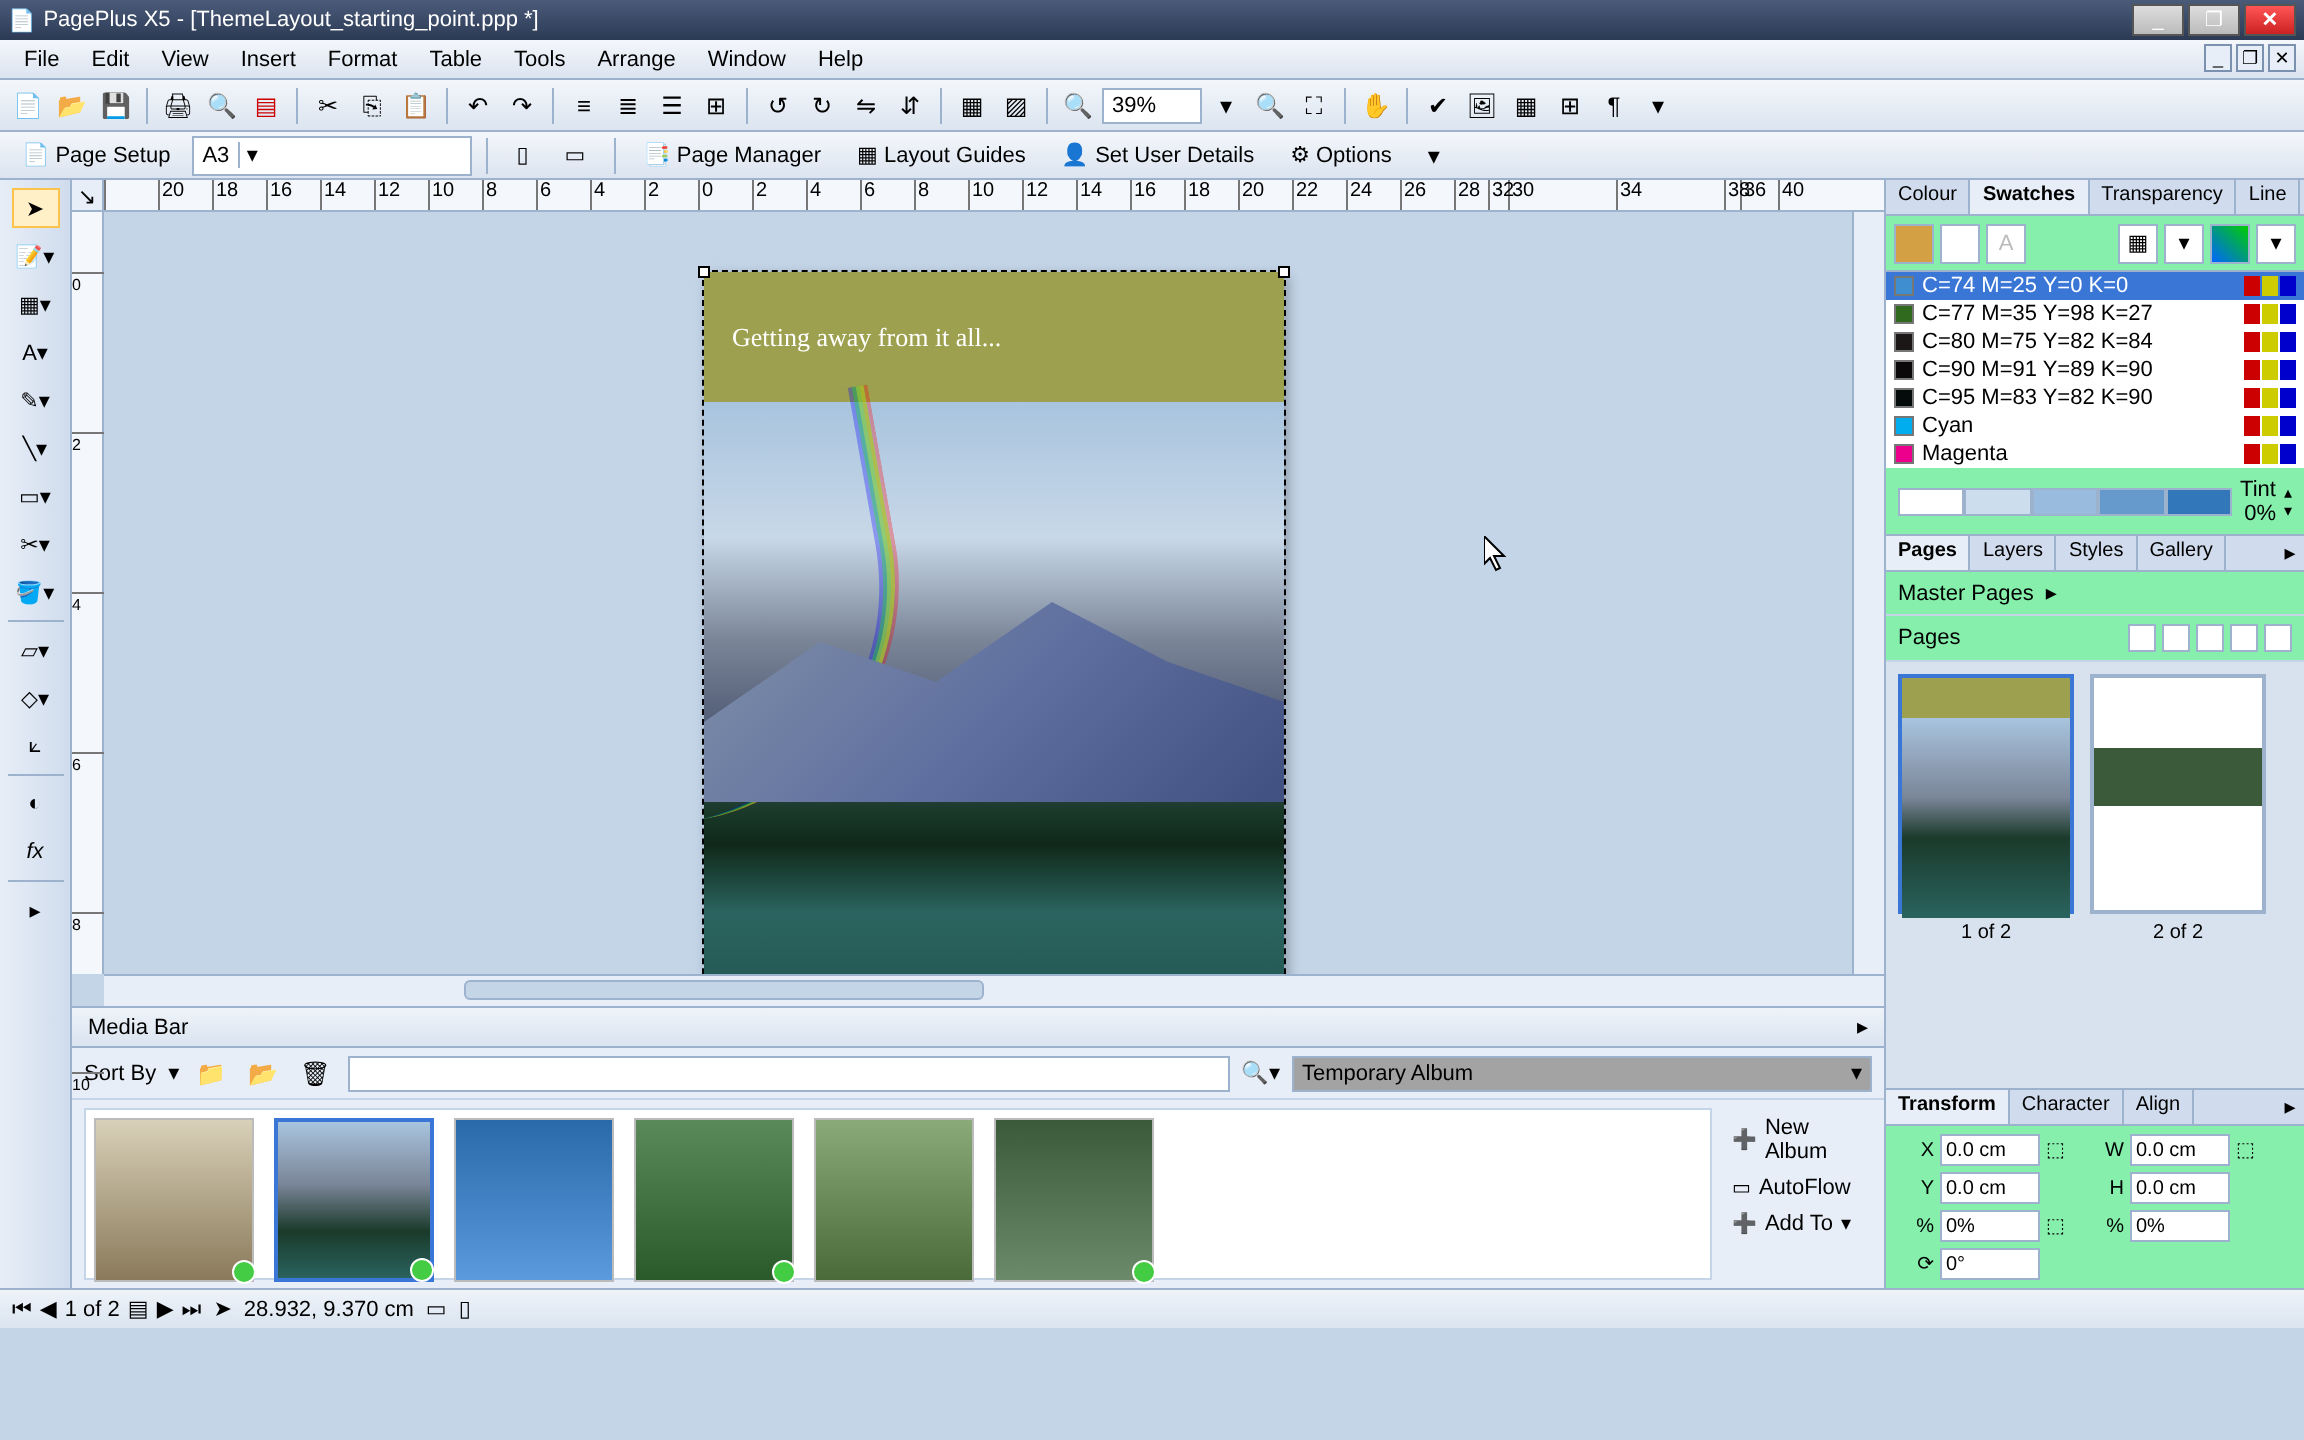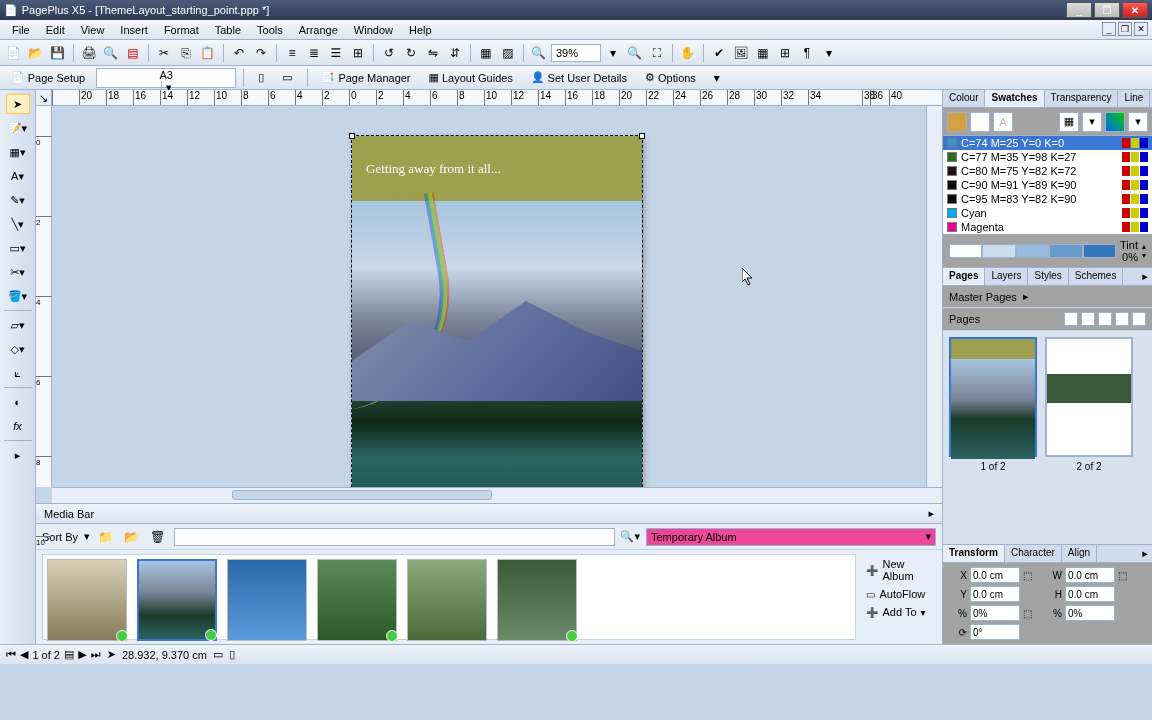--- a/index.html
+++ b/index.html
@@ -50,21 +50,21 @@
 .page.selected { outline: 1px dashed #000; }
 .handle { position: absolute; width: 6px; height: 6px; background: #fff; border: 1px solid #000; }
 .page-header { height: 65px; background: #9da04f; display: flex; align-items: center; padding: 0 14px; }
 .page-header span { color: #fff; font-family: 'Comic Sans MS', cursive; font-size: 13px; }
 .page-img { height: 340px; background: linear-gradient(to bottom, #a8c4de 0%, #c8d8e8 20%, #7a8598 35%, #4a5570 50%, #1a3a2a 60%, #0f2818 65%, #2a635f 75%, #1f4f4b 100%); position: relative; }
 .rainbow { position: absolute; left: -20px; top: 0; width: 120px; height: 200px; border-radius: 0 0 200px 0; border-right: 2px solid rgba(255,0,0,0.3); box-shadow: inset -2px 0 0 rgba(255,165,0,0.3), inset -4px 0 0 rgba(255,255,0,0.3), inset -6px 0 0 rgba(0,255,0,0.3), inset -8px 0 0 rgba(0,0,255,0.3); transform: rotate(-10deg); }
 .mtn { position: absolute; bottom: 140px; left: 0; right: 0; height: 100px; background: linear-gradient(135deg, #8090a8 0%, #6070a0 50%, #405080 100%); clip-path: polygon(0 100%, 0 60%, 20% 20%, 40% 40%, 60% 0%, 80% 30%, 100% 50%, 100% 100%); }
 
 .cursor-ptr { position: absolute; left: 690px; top: 162px; width: 12px; height: 18px; pointer-events: none; }
 
-.right-panels { width: 210px; background: #a3a3a3; border-left: 1px solid #9db2cc; display: flex; flex-direction: column; }
+.right-panels { width: 210px; background: #86efac; border-left: 1px solid #9db2cc; display: flex; flex-direction: column; }
 .panel-tabs { display: flex; height: 18px; background: #d0dced; border-bottom: 1px solid #9db2cc; }
 .panel-tab { padding: 2px 6px; cursor: pointer; border-right: 1px solid #9db2cc; font-size: 10px; }
 .panel-tab.active { background: #e7eef7; font-weight: bold; }
 .panel-tab-end { flex: 1; }
 .panel-tab-arrow { width: 14px; display: flex; align-items: center; justify-content: center; }
 .swatch-tools { height: 28px; display: flex; align-items: center; padding: 0 4px; gap: 3px; border-bottom: 1px solid #9db2cc; }
 .sw-btn { width: 20px; height: 20px; border: 1px solid #9db2cc; background: #fff; display: flex; align-items: center; justify-content: center; cursor: pointer; }
 .swatch-list { height: 98px; overflow-y: auto; background: #fff; }
 .swatch-row { display: flex; align-items: center; height: 14px; padding: 0 4px; gap: 4px; font-size: 10px; }
 .swatch-row.sel { background: #3a76d6; color: #fff; }
@@ -94,21 +94,21 @@
 .trans-grid input { width: 100%; height: 16px; border: 1px solid #9db2cc; font-size: 10px; padding: 0 2px; }
 .trans-lbl { font-size: 10px; text-align: right; }
 .lock { font-size: 10px; }
 .nav-tabs { height: 18px; display: flex; border-top: 1px solid #9db2cc; }
 
 .media-bar { background: #e7eef7; border-top: 1px solid #9db2cc; }
 .media-head { height: 20px; display: flex; align-items: center; padding: 0 8px; background: linear-gradient(#eef3f9,#dbe4f0); border-bottom: 1px solid #9db2cc; }
 .media-head span { font-weight: normal; }
 .media-tools { height: 26px; display: flex; align-items: center; padding: 0 6px; gap: 6px; border-bottom: 1px solid #c4d5e8; }
 .media-tools .search { flex: 1; height: 18px; border: 1px solid #9db2cc; background: #fff; }
-.album-combo { width: 290px; height: 18px; border: 1px solid #9db2cc; background: #ec4899; display: flex; align-items: center; padding: 0 4px; }
+.album-combo { width: 290px; height: 18px; border: 1px solid #9db2cc; background: #a3a3a3; display: flex; align-items: center; padding: 0 4px; }
 .media-body { display: flex; height: 94px; padding: 4px 6px; }
 .media-thumbs { flex: 1; display: flex; gap: 10px; border: 1px solid #c4d5e8; background: #fff; padding: 4px; }
 .mthumb { width: 80px; height: 82px; border: 1px solid #bbb; position: relative; }
 .mthumb.sel { border: 2px solid #3a76d6; }
 .mcheck { position: absolute; right: -2px; bottom: -2px; width: 12px; height: 12px; background: #4c4; border-radius: 6px; border: 1px solid #fff; }
 .media-actions { width: 80px; display: flex; flex-direction: column; gap: 6px; padding: 4px 4px 4px 10px; }
 .ma-btn { display: flex; align-items: center; gap: 4px; font-size: 10px; cursor: pointer; }
 
 .statusbar { height: 20px; background: linear-gradient(#eef3f9,#dbe4f0); border-top: 1px solid #9db2cc; display: flex; align-items: center; padding: 0 6px; gap: 6px; font-size: 10px; }
 .statusbar .page-nav { display: flex; align-items: center; gap: 4px; }
@@ -189,21 +189,21 @@
   <div class="tb-btn">✔</div>
   <div class="tb-btn">🖼</div>
   <div class="tb-btn">▦</div>
   <div class="tb-btn">⊞</div>
   <div class="tb-btn">¶</div>
   <div class="tb-btn">▾</div>
 </div>
 
 <div class="toolbar2">
   <div class="tb2-btn">📄<span>Page Setup</span></div>
-  <div class="combo" style="width:140px;flex-direction:column;">
+  <div class="combo" style="width:140px;">
       <span>A3</span>
       <span class="combo-arrow">▾</span>
     </div>
   <div class="tb-sep"></div>
   <div class="tb2-btn">▯</div>
   <div class="tb2-btn">▭</div>
   <div class="tb-sep"></div>
   <div class="tb2-btn">📑<span>Page Manager</span></div>
   <div class="tb2-btn">▦<span>Layout Guides</span></div>
   <div class="tb2-btn">👤<span>Set User Details</span></div>
@@ -260,21 +260,21 @@
           <div class="ruler-tick" style="left: 459px;">12</div>
           <div class="ruler-tick" style="left: 486px;">14</div>
           <div class="ruler-tick" style="left: 513px;">16</div>
           <div class="ruler-tick" style="left: 540px;">18</div>
           <div class="ruler-tick" style="left: 567px;">20</div>
           <div class="ruler-tick" style="left: 594px;">22</div>
           <div class="ruler-tick" style="left: 621px;">24</div>
           <div class="ruler-tick" style="left: 648px;">26</div>
           <div class="ruler-tick" style="left: 675px;">28</div>
           <div class="ruler-tick" style="left: 702px;">30</div>
-          <div class="ruler-tick" style="left: 729px;">32</div>
+          <div class="ruler-tick" style="left: 692px;">32</div>
           <div class="ruler-tick" style="left: 756px;">34</div>
           <div class="ruler-tick" style="left: 818px;">36</div>
           <div class="ruler-tick" style="left: 810px;">38</div>
           <div class="ruler-tick" style="left: 837px;">40</div>
         </div>
     </div>
     <div class="canvas-body">
       <div class="ruler-v" id="ruler-v">
           <div class="ruler-tick-v" style="top: 30px;">0</div>
           <div class="ruler-tick-v" style="top: 110px;">2</div>
@@ -384,21 +384,21 @@
           <div class="sw-chip" style="background:#2f6a1e"></div>
           <span>C=77 M=35 Y=98 K=27</span>
           <div class="sw-icons">
             <div style="background:#c00"></div>
             <div style="background:#cc0"></div>
             <div style="background:#00c"></div>
           </div>
         </div>
         <div class="swatch-row">
           <div class="sw-chip" style="background:#1a1716"></div>
-          <span>C=80 M=75 Y=82 K=72</span>
+          <span>C=80 M=75 Y=82 K=84</span>
           <div class="sw-icons">
             <div style="background:#c00"></div>
             <div style="background:#cc0"></div>
             <div style="background:#00c"></div>
           </div>
         </div>
         <div class="swatch-row">
           <div class="sw-chip" style="background:#0a0809"></div>
           <span>C=90 M=91 Y=89 K=90</span>
           <div class="sw-icons">
@@ -447,21 +447,21 @@
         <span>Tint</span>
         <span>0%</span>
       </div>
       <span style="font-size:8px;">▴<br>▾</span>
     </div>
 
     <div class="panel-tabs">
       <div class="panel-tab active">Pages</div>
       <div class="panel-tab">Layers</div>
       <div class="panel-tab">Styles</div>
-      <div class="panel-tab">Schemes</div>
+      <div class="panel-tab">Gallery</div>
       <div class="panel-tab-end"></div>
       <div class="panel-tab-arrow">▸</div>
     </div>
     <div class="pages-panel">
       <div class="master-row">
         <span>Master Pages</span>
         <span>▸</span>
       </div>
       <div class="pages-head">
         <span>Pages</span>

